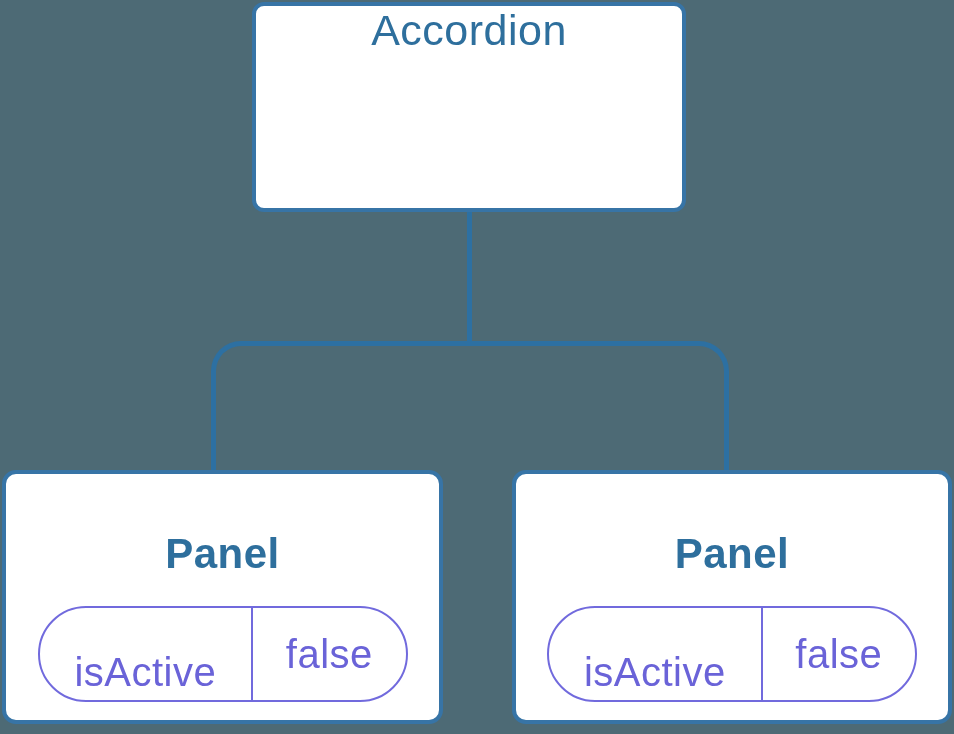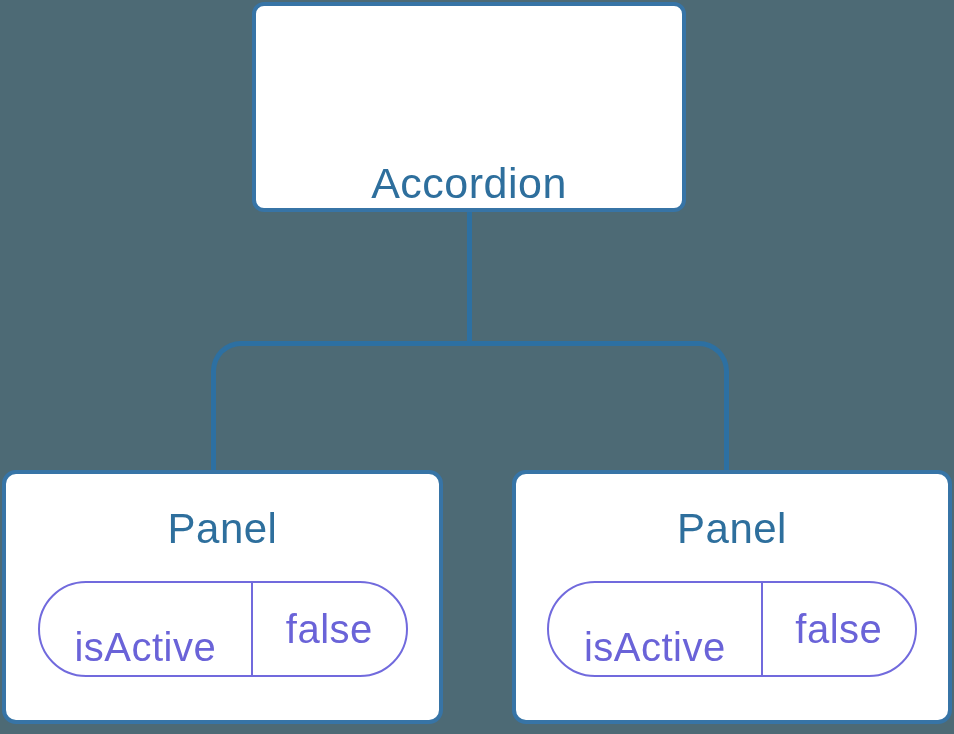--- a/index.html
+++ b/index.html
@@ -32,44 +32,44 @@
     border: 4px solid var(--node-border);
     z-index: 2;
   }
   .root-node {
     left: 252px;
     top: 2px;
     width: 434px;
     height: 210px;
     border-radius: 12px;
     display: flex;
-    align-items: flex-end;
+    align-items: flex-start;
     justify-content: center;
   }
   .root-label {
     font-size: 43px;
     font-weight: 500;
     letter-spacing: 0.5px;
     color: var(--node-text);
   }
   .panel-node {
     top: 470px;
     height: 254px;
     border-radius: 14px;
     display: flex;
     flex-direction: column;
     align-items: center;
   }
   .panel-node.left  { left: 2px;   width: 441px; }
   .panel-node.right { left: 512px; width: 440px; }
   .panel-title {
-    margin-top: 31px;
+    margin-top: 56px;
     line-height: 48px;
     font-size: 42px;
-    font-weight: 400;
+    font-weight: 700;
     letter-spacing: 0.5px;
     color: var(--node-text);
   }
 
   
   .prop-pill {
     margin-top: 28px;
     width: 370px;
     height: 96px;
     border: 2.5px solid var(--prop-border);

